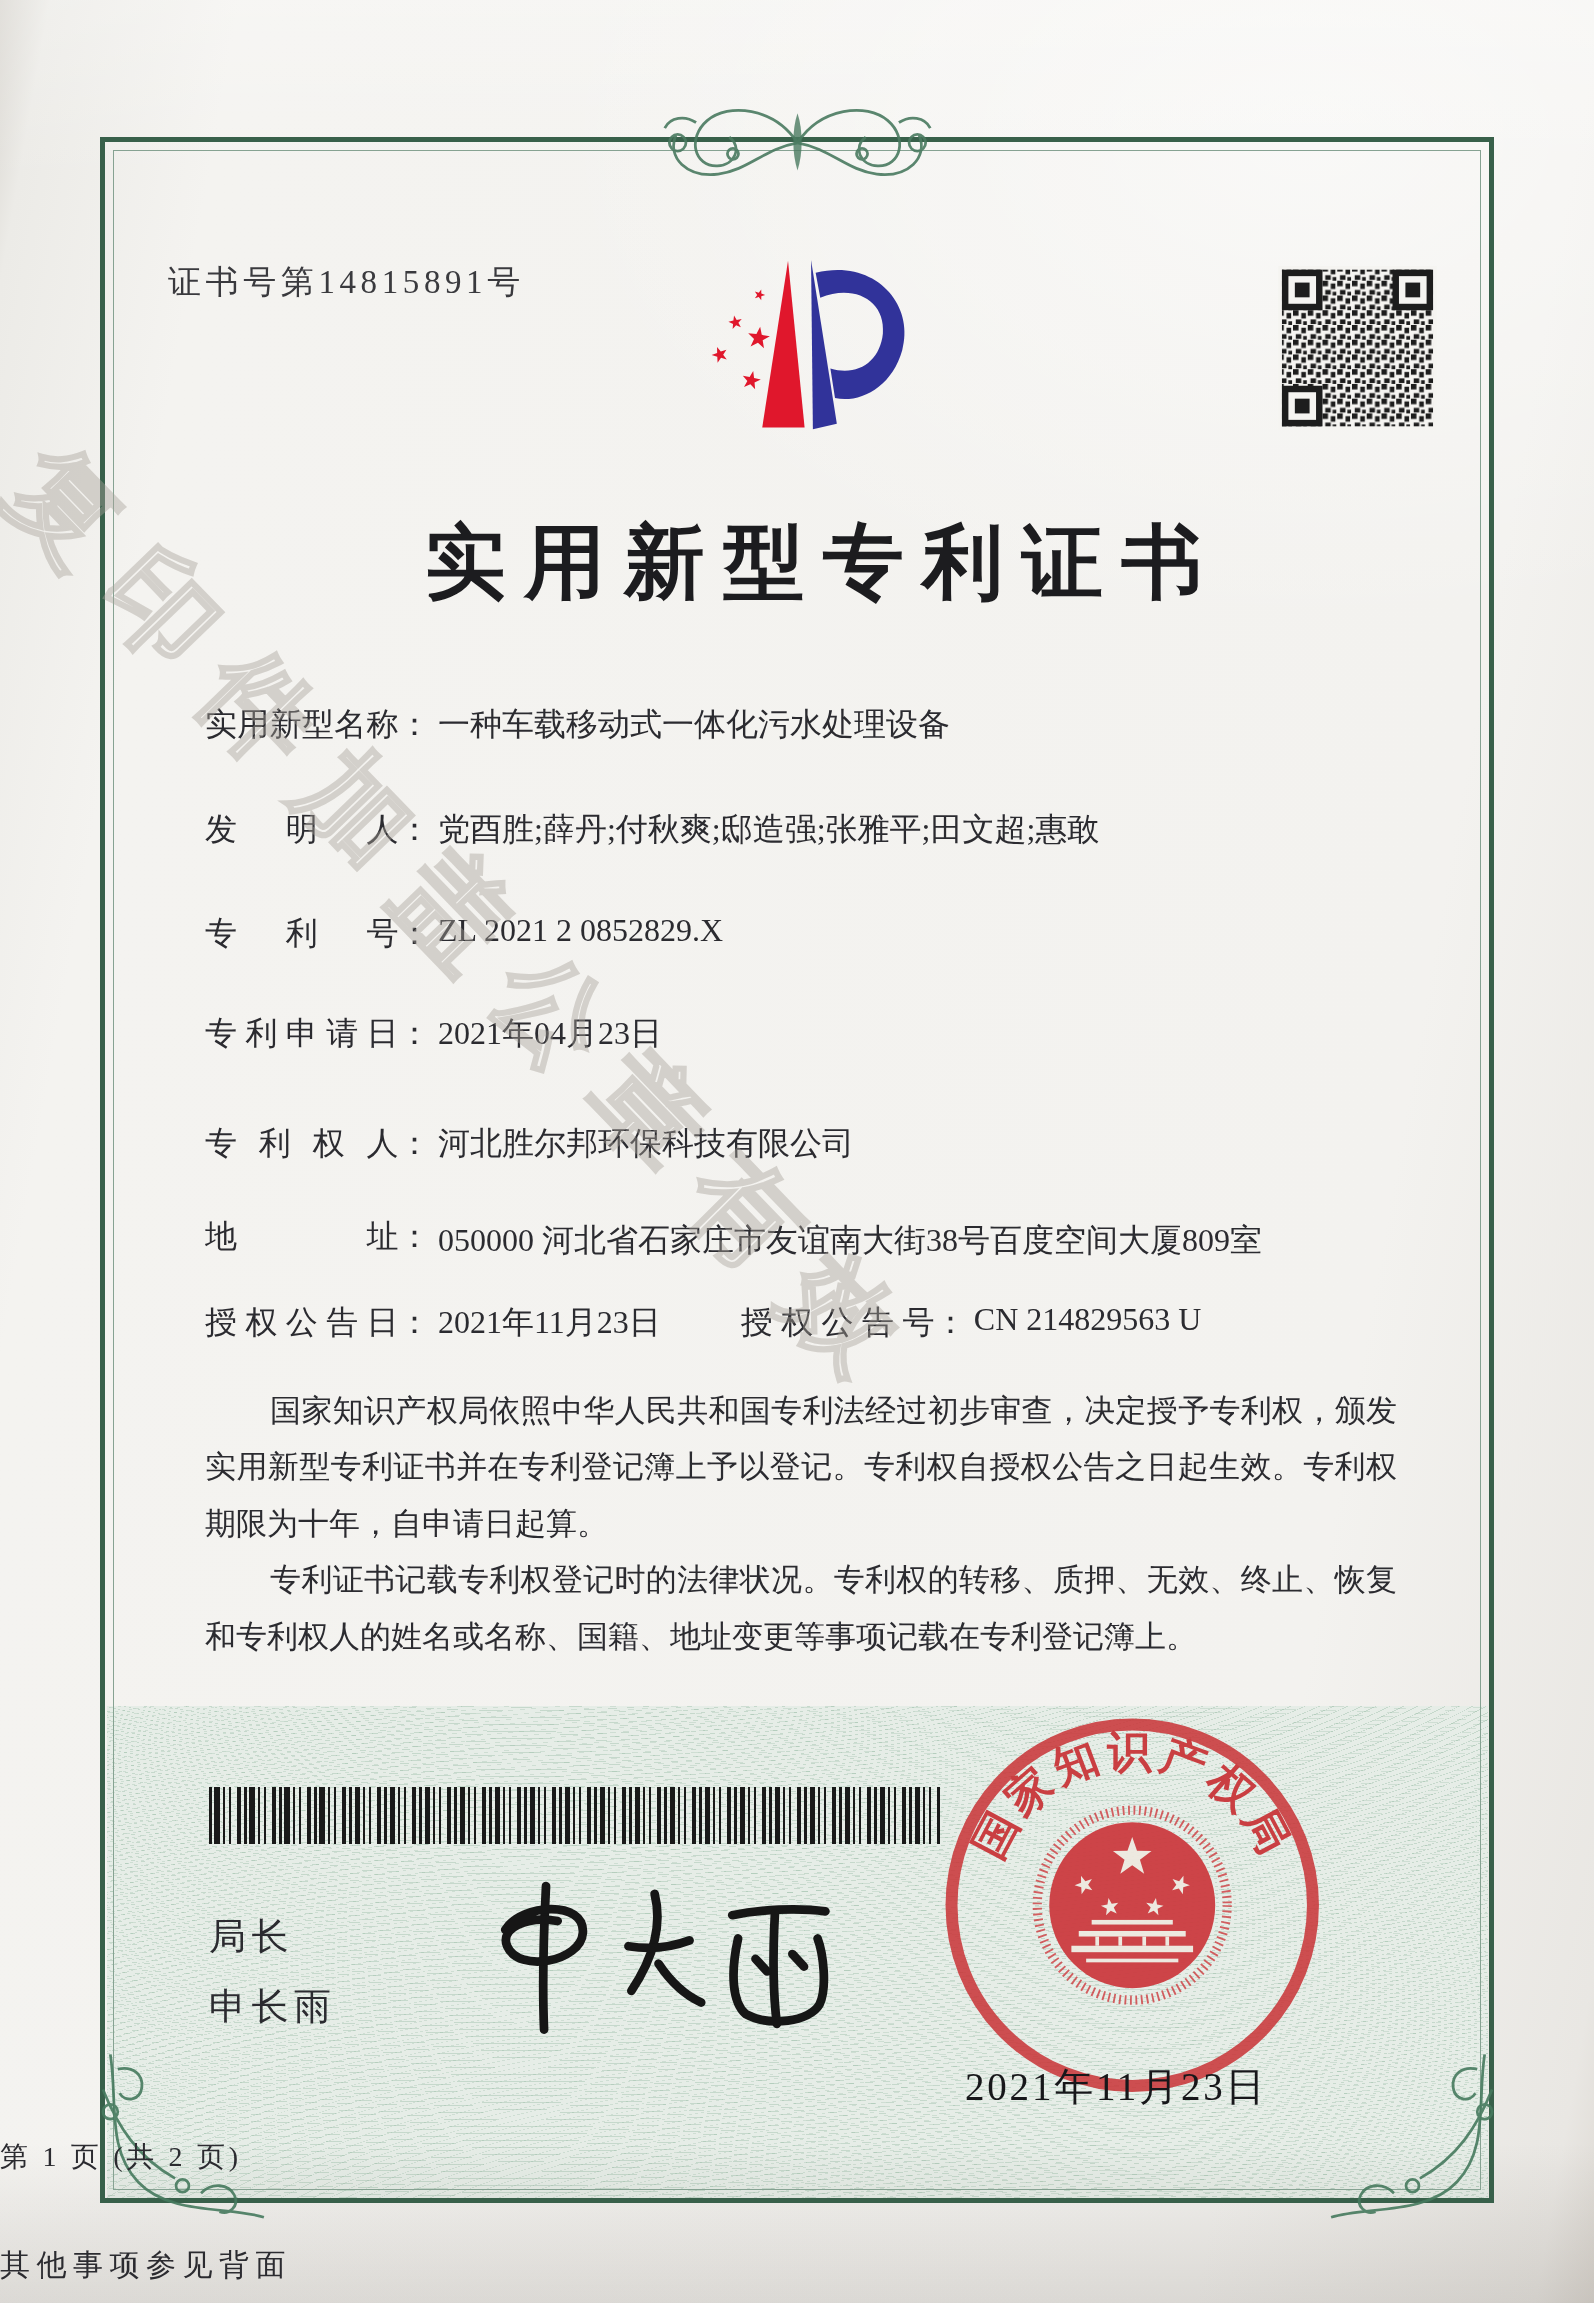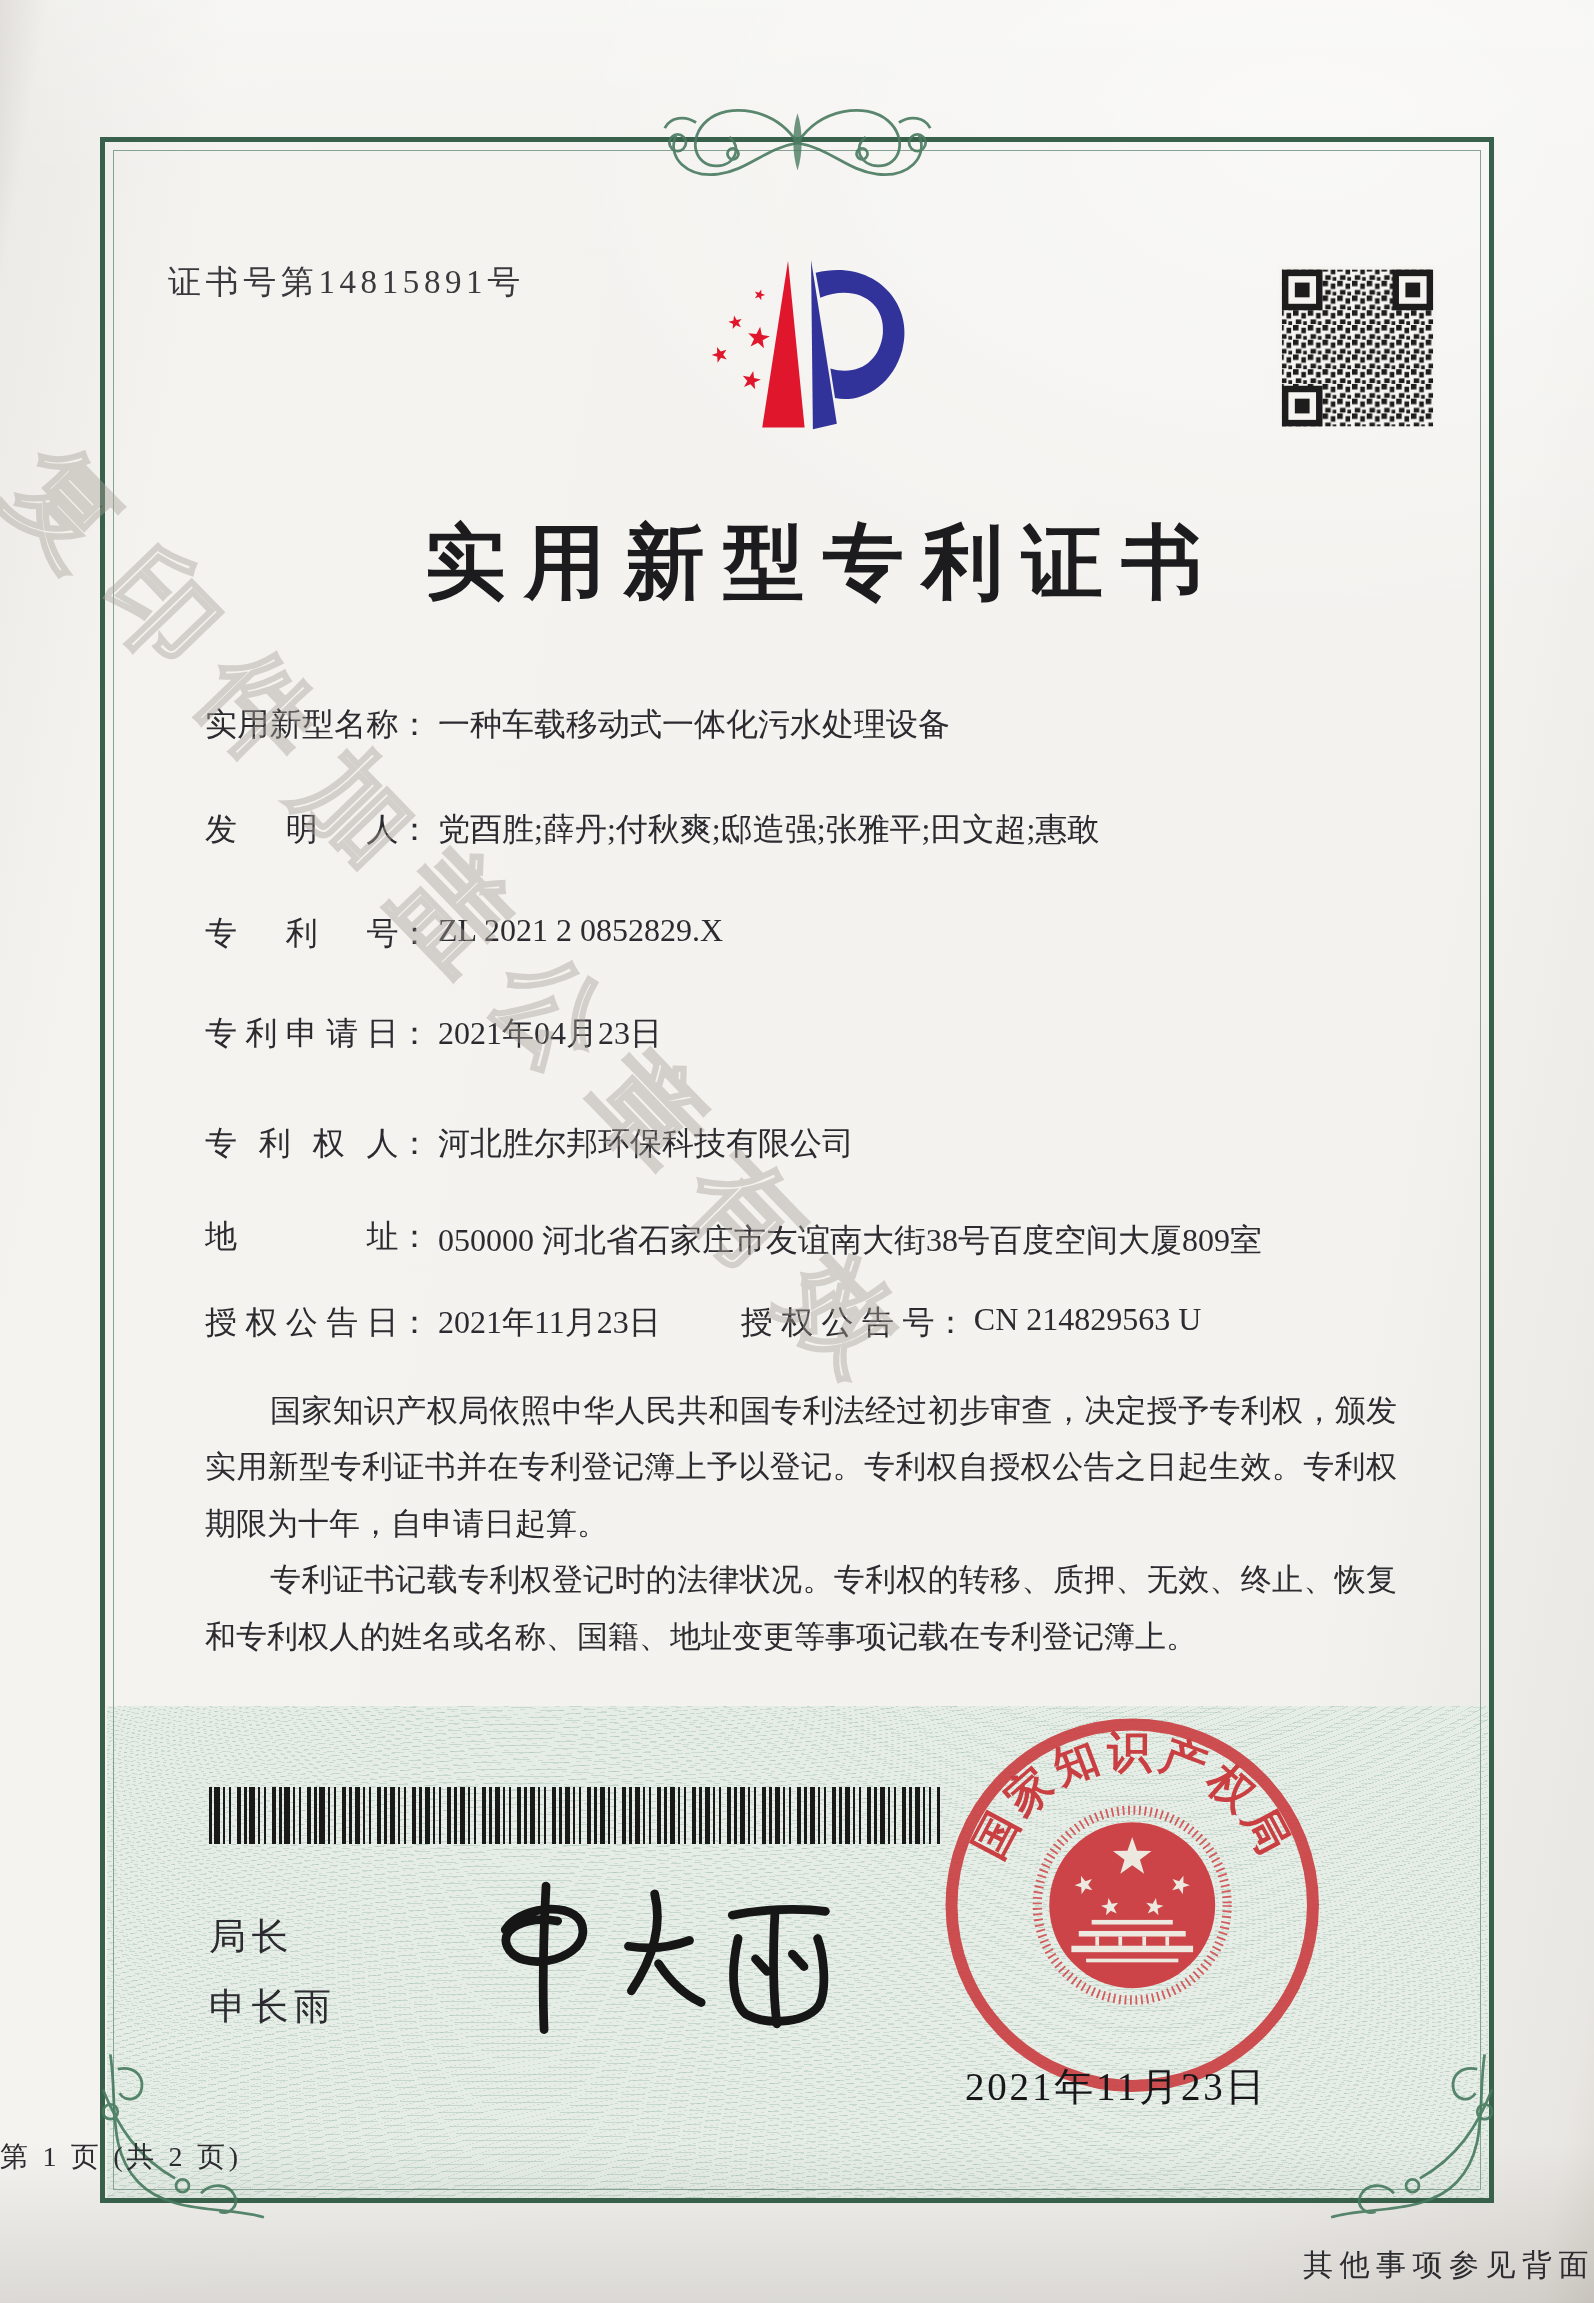--- a/index.html
+++ b/index.html
@@ -65,21 +65,21 @@
       #191919 14px 15.7px, transparent 15.7px 20px,
       #191919 20px 22px, transparent 22px 28px,
       #191919 28px 32px, transparent 32px 35px);}
   .director-label{position:absolute;left:209px;top:1912px;font-size:37px;letter-spacing:5.5px;z-index:3;text-align:center;}
   .director-name{position:absolute;left:209px;top:1982px;font-size:37px;letter-spacing:5.5px;z-index:3;}
   .signature{position:absolute;left:426px;top:1857px;width:434px;height:194px;z-index:3;}
   .seal{position:absolute;left:934px;top:1718px;width:402px;height:402px;z-index:3;opacity:.95;}
   .seal-date{position:absolute;left:965px;top:2060px;font-size:39px;letter-spacing:2.8px;color:#17171a;z-index:4;}
   .page-indicator{position:absolute;left:0;top:2138px;width:100%;
     font-size:28px;letter-spacing:3.7px;z-index:3;}
-  .back-note{position:absolute;left:0;top:2245px;width:100%;text-align:right;
+  .back-note{position:absolute;left:0;top:2245px;width:100%;text-align:left;
     font-size:30px;letter-spacing:6.5px;z-index:3;}
 </style>
 </head>
 <body>
 
 <div class="page">
 
   <div class="guilloche"></div>
 
   <div class="frame"></div>

